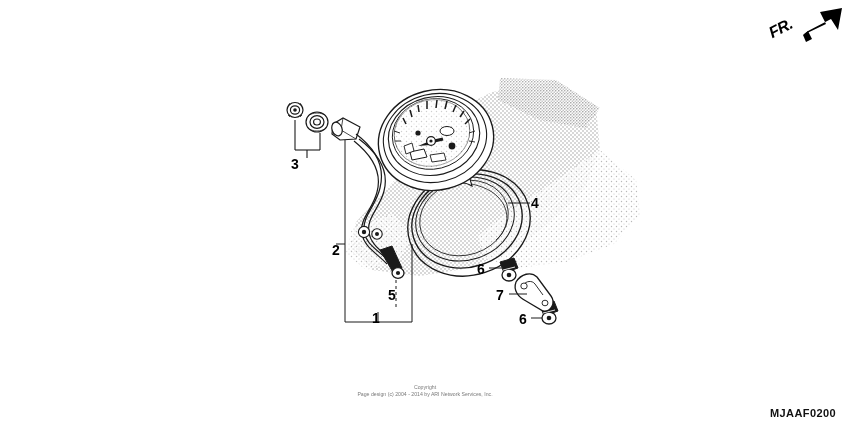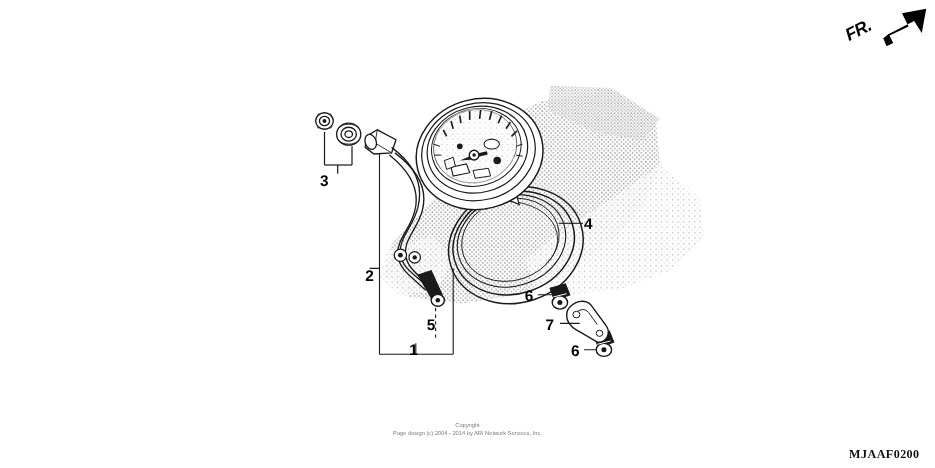--- a/index.html
+++ b/index.html
@@ -58,21 +58,21 @@
     line-height: 7px;
     font-family: "Liberation Sans", sans-serif;
   }
   #diagram-code {
     right: 14px;
     bottom: 6px;
     font-size: 11px;
     font-weight: bold;
     color: #111;
     letter-spacing: 0.4px;
-    font-family: Liberation Serif, serif;
+    font-family: Liberation Sans, sans-serif;
   }
   svg { display: block; }
 </style>
 </head>
 <body>
 
 <div id="page">
 
   <svg class="abs" style="left:0;top:0;" width="850" height="425" viewBox="0 0 850 425">
     <defs>

